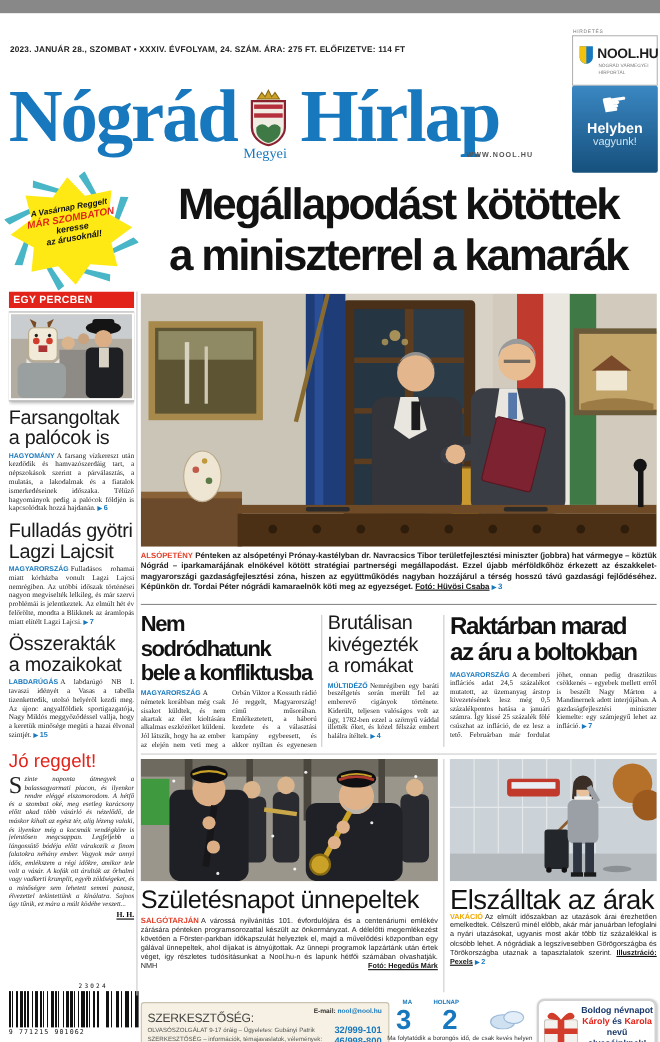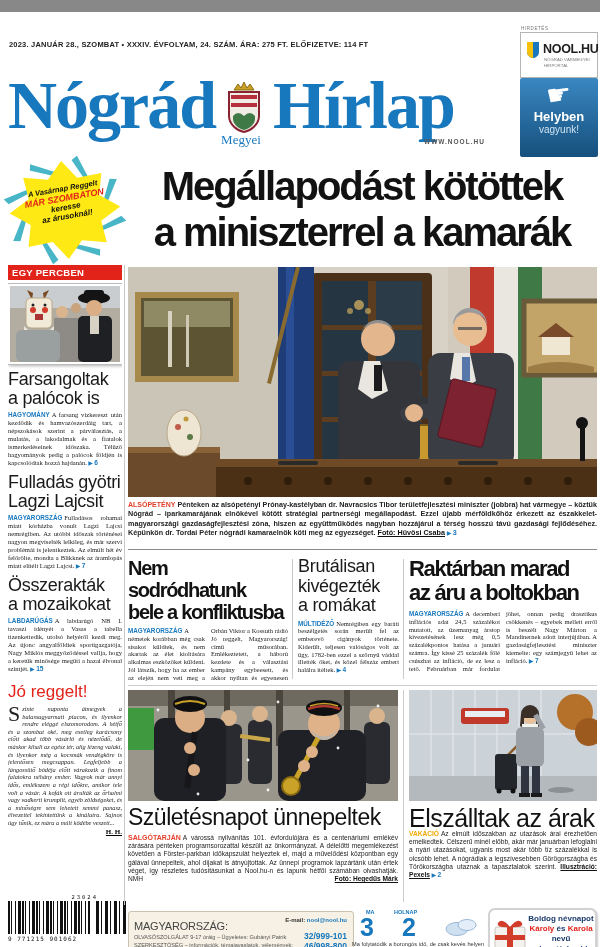--- a/index.html
+++ b/index.html
@@ -454,21 +454,21 @@
     </svg>
   </div>
   <div class="bot-title" style="left:409px;top:792px;width:188px;font-size:25px">Elszálltak az árak</div>
   <div class="bot-body" style="left:409px;top:818px;width:188px">
     <span class="kicker-orange">VAKÁCIÓ</span><span>Az elmúlt időszakban az utazások árai érezhetően emelkedtek. Célszerű minél előbb, akár már januárban lefoglalni a nyári utazásokat, ugyanis most akár több tíz százalékkal is olcsóbb lehet. A nógrádiak a legszívesebben Görögországba és Törökországba utaznak a tapasztalatok szerint.</span>
     <span class="credit">Illusztráció: Pexels</span>
     <span class="pm">2</span>
   </div>
 
   <div class="ed-box">
-    <span class="ed-head">MAGYARORSZÁG:</span>
+    <span class="ed-head">SZERKESZTŐSÉG:</span>
     <span class="ed-mail"><span>E-mail:</span> <b>nool@nool.hu</b></span>
     <div class="ed-line">OLVASÓSZOLGÁLAT 9-17 óráig – Ügyeletes: Gubányi Patrik</div>
     <div class="ed-line">SZERKESZTŐSÉG – információk, témajavaslatok, vélemények:</div>
     <div class="ed-line">TERJESZTÉS – kézbesítéssel kapcsolatos problémák esetén:</div>
     <div class="ed-phones">
       <span class="ed-phone">32/999-101</span>
       <span class="ed-phone">46/998-800</span>
     </div>
   </div>
 

